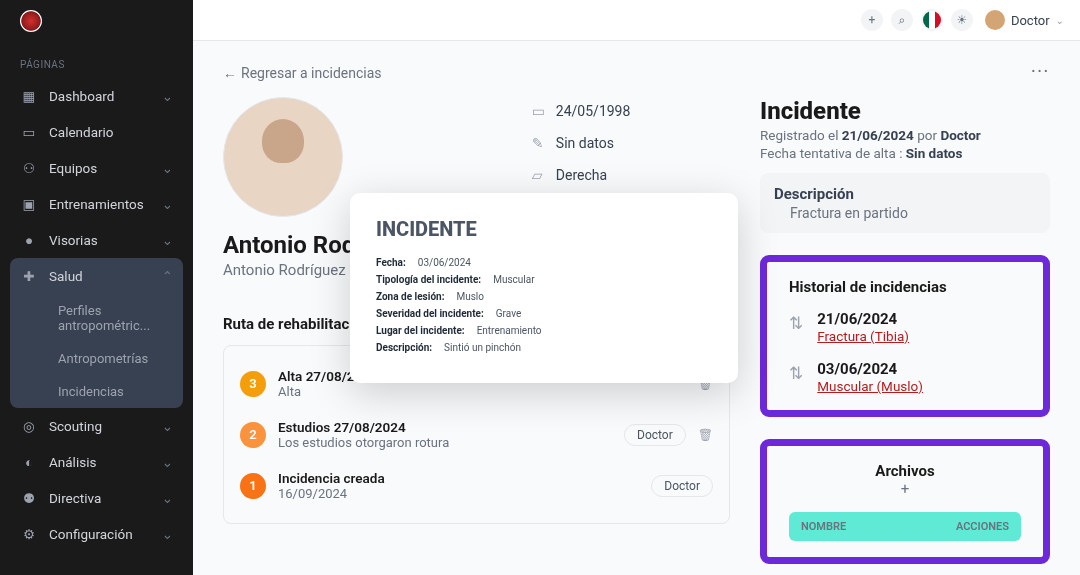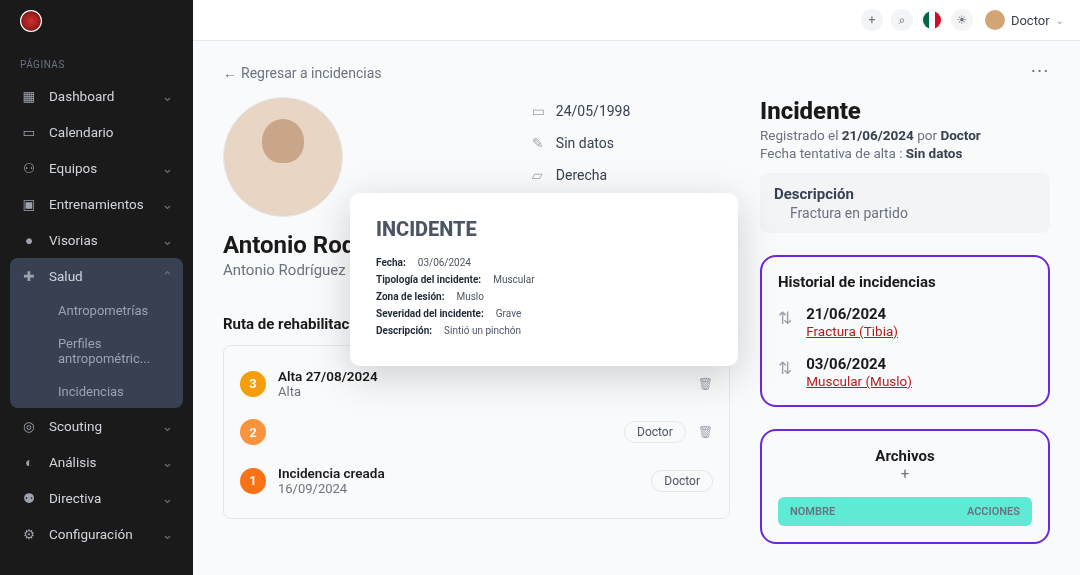--- a/index.html
+++ b/index.html
@@ -59,21 +59,21 @@
 .trash { color: #9ca3af; font-size: 12px; }
 
 
 .incident-title { font-size: 24px; font-weight: 800; }
 .incident-sub { color: #6b7280; font-size: 13.5px; margin-top: 2px; }
 .incident-sub b { color: #374151; font-weight: 700; }
 .desc-box { background: #f3f4f6; border-radius: 8px; padding: 12px 14px; margin-top: 12px; }
 .desc-label { font-weight: 700; color: #374151; font-size: 15px; }
 .desc-text { color: #6b7280; font-size: 14px; margin-top: 2px; margin-left: 16px; }
 
-.panel { border: 2px solid #6d28d9; border-radius: 16px; padding: 16px 16px; margin-top: 22px; }
+.panel { border: 7px solid #6d28d9; border-radius: 9px; padding: 16px 22px; margin-top: 22px; }
 .panel-title { font-weight: 700; font-size: 15px; margin-bottom: 14px; display: flex; justify-content: space-between; align-items: center; }
 .hist-row { display: flex; gap: 14px; align-items: flex-start; margin-bottom: 16px; }
 .hist-icon { color: #9ca3af; font-size: 17px; margin-top: 3px; }
 .hist-date { font-weight: 700; font-size: 15px; }
 .hist-desc { color: #b91c1c; font-size: 13.5px; text-decoration: underline; }
 
 .files-head { display: flex; justify-content: space-between; align-items: center; flex-direction: column; }
 .table-head { background: #5eead4; border-radius: 6px; display: flex; justify-content: space-between; padding: 8px 12px; margin-top: 12px; font-size: 11px; font-weight: 600; color: #6b7280; }
 
 
@@ -117,24 +117,24 @@
     <span class="nav-chev">⌄</span>
   </div>
 
   <div style="background:#374151;border-radius:8px;margin:0 10px;">
     <div class="nav-item" style="margin:0;padding-left:10px;padding-right:10px;">
       <span class="nav-icon">✚</span>
       <span class="nav-label">Salud</span>
       <span class="nav-chev">⌃</span>
     </div>
     <div class="nav-item sub">
+      <span>Perfiles antropométric...</span>
+    </div>
+    <div class="nav-item sub">
       <span>Antropometrías</span>
-    </div>
-    <div class="nav-item sub">
-      <span>Perfiles antropométric...</span>
     </div>
     <div class="nav-item sub">
       <span>Incidencias</span>
     </div>
   </div>
 
   <div class="nav-item">
     <span class="nav-icon">◎</span>
     <span class="nav-label">Scouting</span>
     <span class="nav-chev">⌄</span>
@@ -222,20 +222,22 @@
             <div class="rehab-title">Alta 27/08/2024</div>
             <div class="rehab-sub">Alta</div>
           </div>
           <span class="trash">
             <span>🗑</span>
           </span>
         </div>
         <div class="rehab-row">
           <span class="badge-num bn-2">2</span>
           <div class="rehab-body">
+            <div class="rehab-title">Estudios 27/08/2024</div>
+            <div class="rehab-sub">Los estudios otorgaron rotura</div>
           </div>
           <span class="pill">Doctor</span>
           <span class="trash">
             <span>🗑</span>
           </span>
         </div>
         <div class="rehab-row">
           <span class="badge-num bn-1">1</span>
           <div class="rehab-body">
             <div class="rehab-title">Incidencia creada</div>
@@ -305,16 +307,20 @@
     </div>
   <div class="tt-row">
       <span class="tt-label">Zona de lesión:</span>
       <span class="tt-val">Muslo</span>
     </div>
   <div class="tt-row">
       <span class="tt-label">Severidad del incidente:</span>
       <span class="tt-val">Grave</span>
     </div>
   <div class="tt-row">
+      <span class="tt-label">Lugar del incidente:</span>
+      <span class="tt-val">Entrenamiento</span>
+    </div>
+  <div class="tt-row">
       <span class="tt-label">Descripción:</span>
       <span class="tt-val">Sintió un pinchón</span>
     </div>
 </div>
 
 </body></html>

